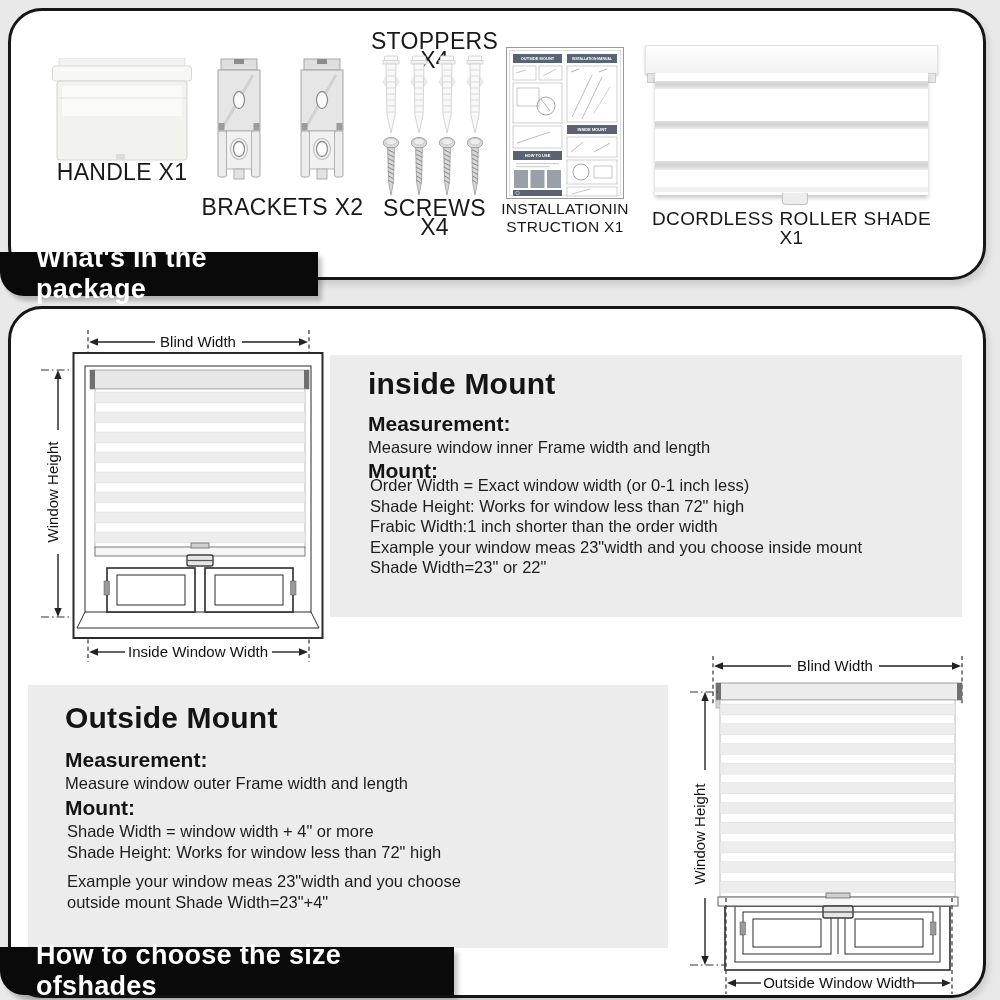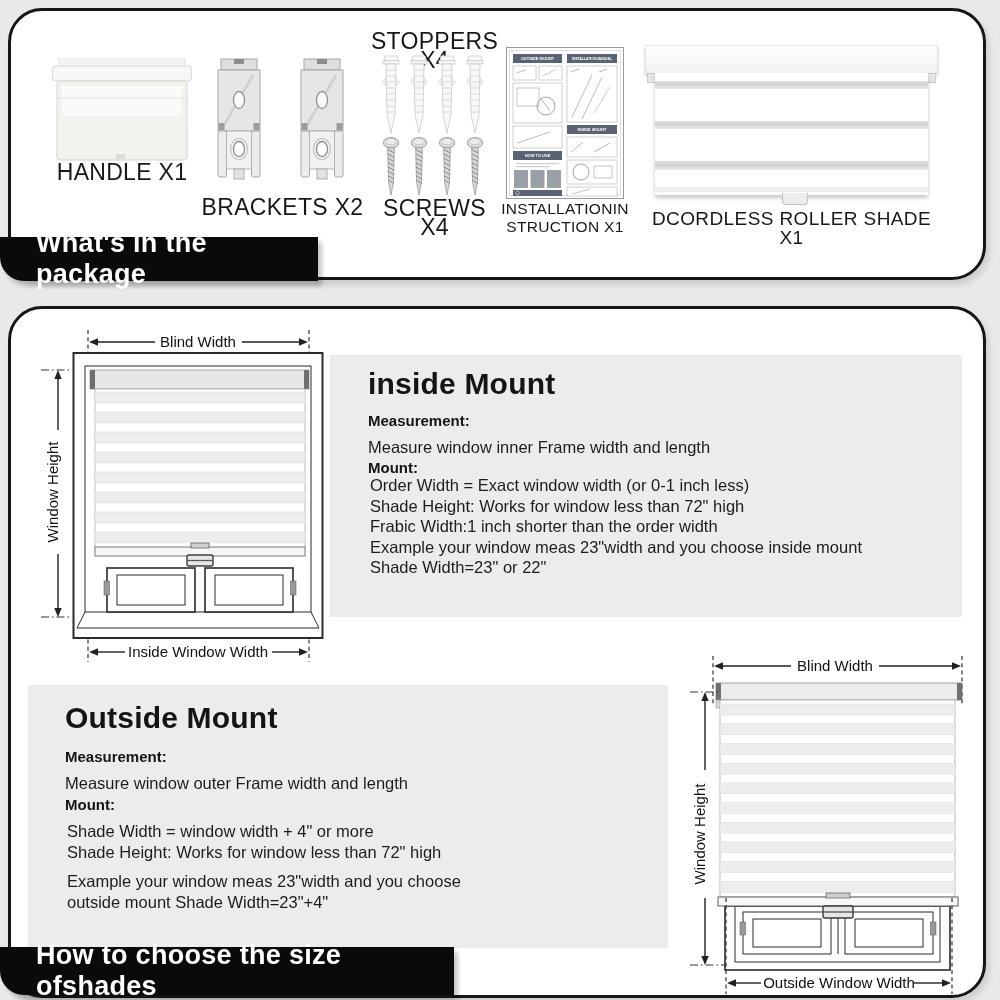--- a/index.html
+++ b/index.html
@@ -16,21 +16,21 @@
   }
   .panel-top{left:8px; top:8px; width:972px; height:266px;}
   .panel-bottom{left:8px; top:296px; width:972px; height:686px;margin-top:10px;}
   .banner{
     position:absolute; background:#0a0a0a; color:#fff;
     display:flex; align-items:center; padding-left:36px;
     font-weight:bold; font-size:27px; letter-spacing:.3px;
     border-radius:0 0 0 24px; z-index:6;
     box-shadow:4px 5px 4px rgba(0,0,0,.22);
   }
-  .banner-top{left:0; top:237px; width:282px; height:44px;padding-left:36px;}
+  .banner-top{left:0; top:252px; width:282px; height:44px;padding-left:36px;}
   .banner-bottom{left:0; top:947px; width:418px; height:48px;}
   .abs{position:absolute;}
   .pkg-label{
     position:absolute; text-align:center; font-size:23px;
     color:#181818; letter-spacing:.3px; line-height:19px;
   }
   .pkg-label.small{font-size:15.5px; line-height:17.5px;}
   .pkg-label.big{font-size:19px; letter-spacing:.4px;}
   
   .shade{position:absolute; left:634px; top:34px; width:293px; height:162px;}
@@ -43,21 +43,21 @@
     background:#fff; box-shadow:0 3px 4px rgba(0,0,0,.22);}
   .shade .band{position:absolute; left:0; width:100%;
     background:linear-gradient(180deg,#dfdfdf,#d2d2d2 45%,#ebebeb);}
   .shade .railband{position:absolute; left:0; width:100%; background:#f0f0f0;}
   .shade .tab{position:absolute; left:137px; top:148px; width:24px; height:11px;
     background:#ededed; border:1px solid #c2c2c2; border-top:none;
     border-radius:0 0 4px 4px;}
   
   .grayblock{position:absolute; background:#ececec;}
   .sg-title{position:absolute; font-size:30px; font-weight:bold; color:#141414; letter-spacing:.2px;}
-  .sg-h{position:absolute; font-size:15px; font-weight:bold; color:#141414;}
+  .sg-h{position:absolute; font-size:21px; font-weight:bold; color:#141414;}
   .sg-t{position:absolute; font-size:16.5px; color:#1d1d1d;}
   .sg-lines{position:absolute; font-size:16.5px; color:#1d1d1d; line-height:20.6px;}
   
   .dash{stroke:#333; stroke-width:1.2; stroke-dasharray:4 3.2; fill:none;}
   .dashdot{stroke:#333; stroke-width:1.1; stroke-dasharray:8 3 1.5 3; fill:none;}
   .mline{stroke:#222; stroke-width:1.4;}
   .ah{fill:#222; stroke:none;}
   .frame2{stroke:#2b2b2b; stroke-width:2; fill:#fff;}
   .frame15{stroke:#2b2b2b; stroke-width:1.6; fill:#fff;}
   .frame1{stroke:#2b2b2b; stroke-width:1; fill:none;}

